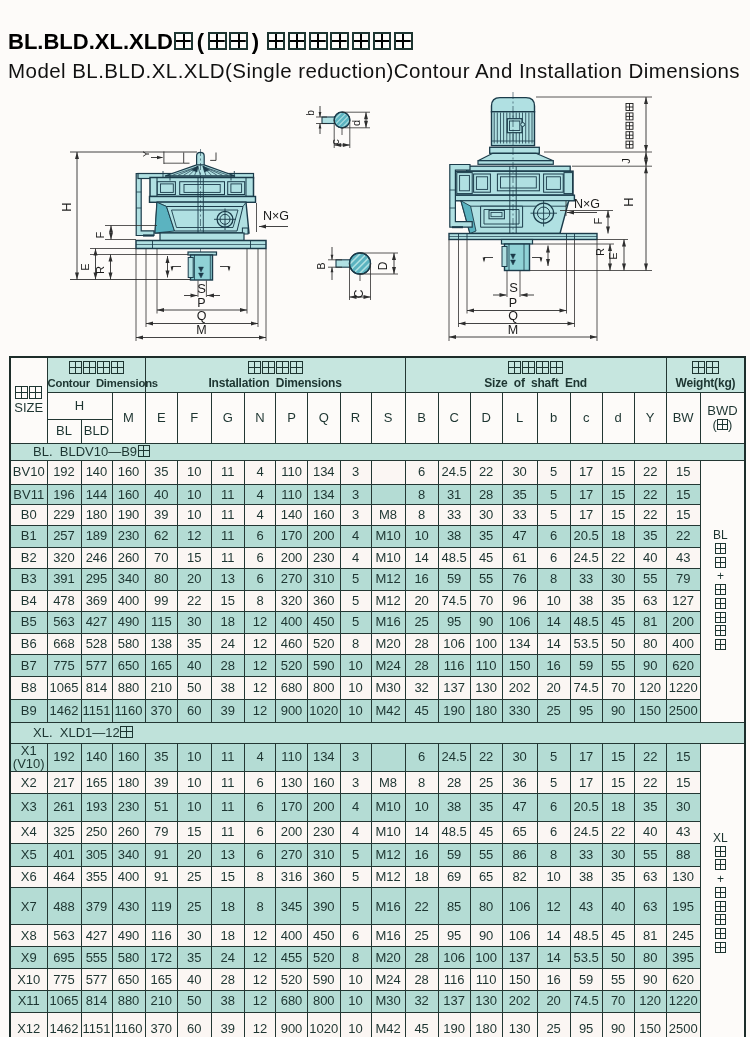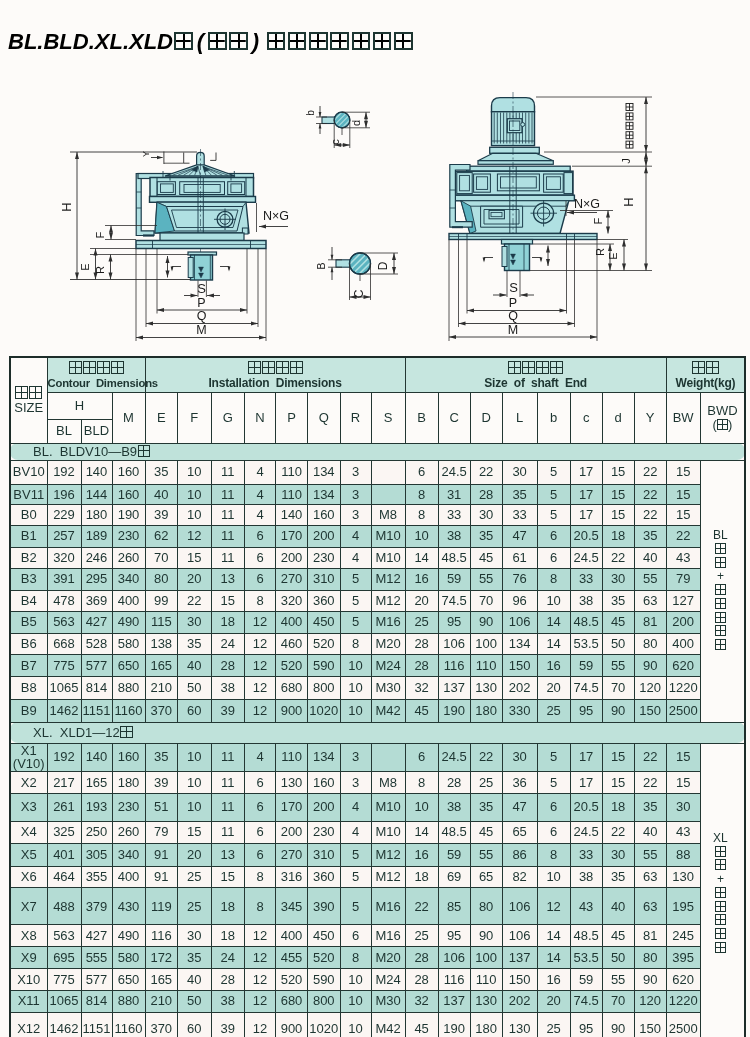--- a/index.html
+++ b/index.html
@@ -9,42 +9,43 @@
  background:
   linear-gradient(#1d3531,#1d3531) 50% 50%/100% 1px no-repeat,
   linear-gradient(#1d3531,#1d3531) 50% 50%/1px 100% no-repeat;}
 .cj13{width:12.5px;height:12.5px;margin:0 .5px;vertical-align:-1.5px;}
 .cj12{width:11px;height:11px;vertical-align:-1px;}
 .cj14{width:13px;height:13px;margin:0 .5px;vertical-align:-1.5px;}
 .cjt{width:18.5px;height:18.5px;margin:0 1.4px;vertical-align:-1.5px;border-width:2px;
  background:
   linear-gradient(#000,#000) 50% 50%/100% 2px no-repeat,
   linear-gradient(#000,#000) 50% 50%/2px 100% no-repeat;}
-#t1{position:absolute;left:8px;top:28.5px;font-size:22px;font-weight:bold;color:#000;font-style:italic;}
+#t1{position:absolute;left:8px;top:28.5px;font-size:22px;font-weight:bold;color:#000;}
 .pp{margin:0 2.5px;}
 .g1{margin-left:5px !important;}
 #t2{position:absolute;left:8px;top:59px;font-size:20.5px;color:#111;letter-spacing:0.45px;}
 table{position:absolute;left:9px;top:356px;border-collapse:collapse;table-layout:fixed;
  width:737px;font-size:13px;border:2px solid #1d2d2a;}
 td,th{border:1.2px solid #233733;text-align:center;vertical-align:middle;padding:0;
  font-weight:normal;overflow:hidden;line-height:1.05;}
 .gh{background:#c6e6df;overflow:visible;}
 .gh .zh{display:block;font-size:13.5px;font-weight:bold;letter-spacing:1px;line-height:16px;padding-top:1px;}
 .gh .en{display:block;font-size:12px;font-weight:bold;} .gh .sm{font-size:11.3px;letter-spacing:-0.3px;} .gh .en,.gh .sm{display:block;line-height:13.5px;white-space:nowrap;letter-spacing:-0.2px;}
 .sec td{background:#bfe2da;text-align:left;}
-.secname{padding-left:22px !important;font-size:13px;border-radius:8px;}
+.secname{padding-left:22px !important;font-size:13px;}
 tr.t td{background:#b4dcd4;}
 tr.w td{background:#fbf6f3;}
 td.vt{background:#fdfbf9 !important;font-size:12px;line-height:1.15;padding-right:4px;}
 .sz{font-size:13px;}
 .hdr{background:#fdfbf9;}
 #drawings{position:absolute;left:0;top:88px;width:750px;height:268px;}
 </style></head><body>
 <div id="page">
 <div id="t1">BL.BLD.XL.XLD<span class="cj cjt"></span><span class="pp">(</span><span class="cj cjt"></span><span class="cj cjt"></span><span class="pp">)</span><span class="cj cjt g1"></span><span class="cj cjt"></span><span class="cj cjt"></span><span class="cj cjt"></span><span class="cj cjt"></span><span class="cj cjt"></span><span class="cj cjt"></span></div>
+<div id="t2">Model BL.BLD.XL.XLD(Single reduction)Contour And Installation Dimensions</div>
 <svg id="drawings" viewBox="0 88 750 268" font-family="Liberation Sans, sans-serif">
 <line x1="70" y1="152" x2="197" y2="152" stroke="#2e2e2e" stroke-width="0.9"></line>
 <line x1="70" y1="279.5" x2="197" y2="279.5" stroke="#2e2e2e" stroke-width="0.9"></line>
 <line x1="77" y1="152" x2="77" y2="279.5" stroke="#2e2e2e" stroke-width="0.9"></line>
 <polygon points="77.0,152.0 75.0,159.0 79.0,159.0" fill="#2e2e2e"></polygon>
 <polygon points="77.0,279.5 79.0,272.5 75.0,272.5" fill="#2e2e2e"></polygon>
 <text x="71" y="207" font-size="13" fill="#1a1a1a" text-anchor="middle" transform="rotate(-90 71 207)">H</text>
 <line x1="163.9" y1="151.5" x2="163.9" y2="164" stroke="#2e2e2e" stroke-width="0.9"></line>
 <line x1="151" y1="157.5" x2="162.5" y2="157.5" stroke="#2e2e2e" stroke-width="0.9"></line>
 <polygon points="163.0,157.5 157.0,155.8 157.0,159.2" fill="#2e2e2e"></polygon>

